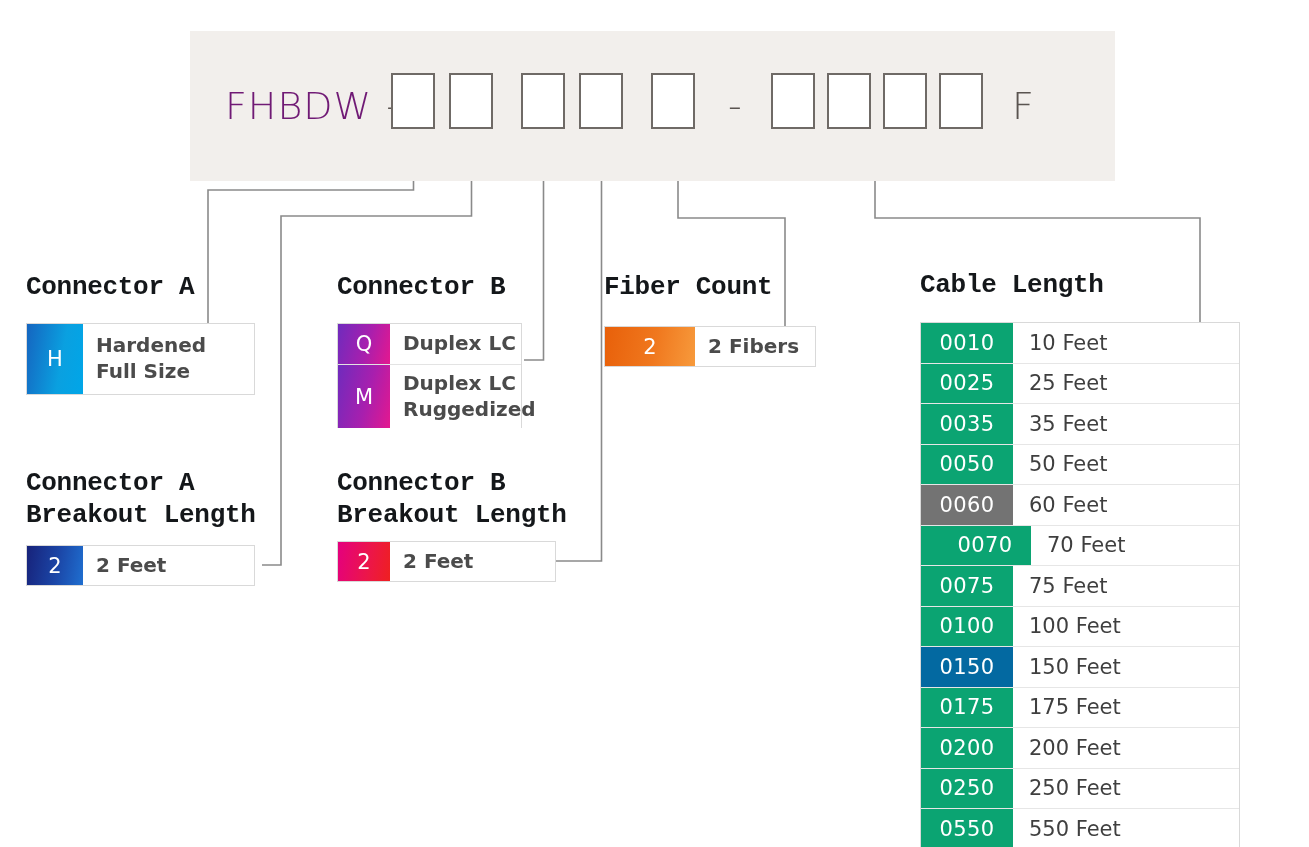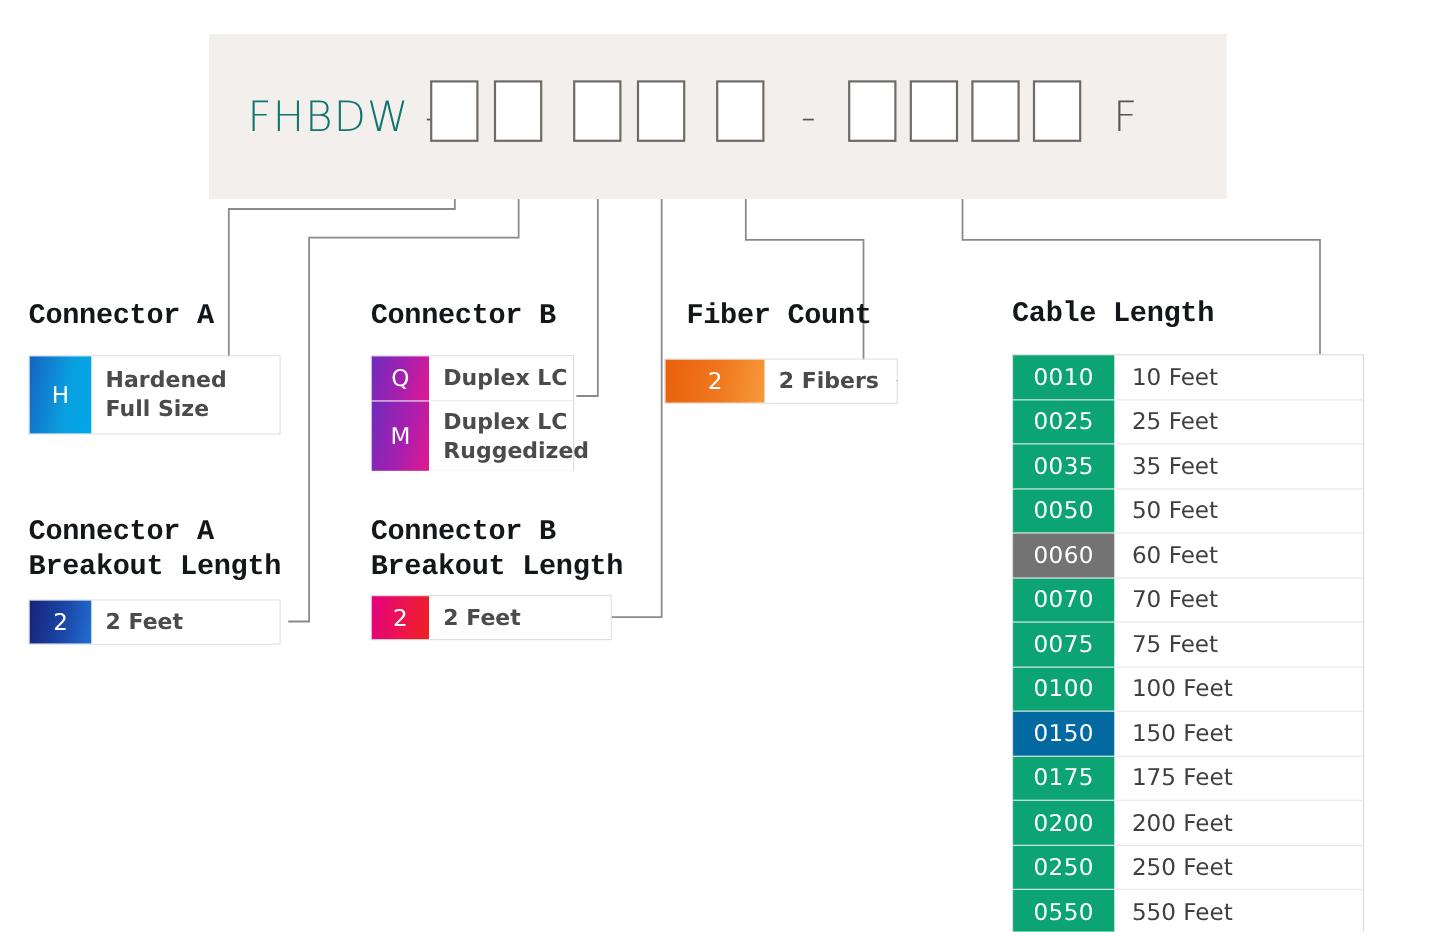--- a/index.html
+++ b/index.html
@@ -47,21 +47,21 @@
     top: 0;
     height: 110px;
     display: flex;
     align-items: center;
   }
   .pn-prefix {
     font-family: "DejaVu Sans", "Liberation Sans", sans-serif;
     font-size: 38px;
     font-weight: 300;
     letter-spacing: 1px;
-    color: #0f766e;
+    color: #701a75;
   }
   .pn-dash {
     font-family: "DejaVu Sans", "Liberation Sans", sans-serif;
     font-size: 38px;
     font-weight: 300;
     color: #5a5450;
   }
   .pn-suffix {
     font-family: "DejaVu Sans", "Liberation Sans", sans-serif;
     font-size: 38px;
@@ -282,21 +282,21 @@
     <div class="card-row" style="height:100%;">
       <div class="swatch sw-crimson" style="width:52px;">
         <span>2</span>
       </div>
       <div class="cell-text">
         <span>2 Feet</span>
       </div>
     </div>
   </div>
 
-  <div class="sec-title" style="left:604px; top:272px;padding-left:20px;">Fiber Count</div>
+  <div class="sec-title" style="left:604px; top:272px;">Fiber Count</div>
 
   <div class="card" style="left:604px; top:326px; width:212px; height:41px;">
     <div class="card-row" style="height:100%;">
       <div class="swatch sw-orange" style="width:90px;">
         <span>2</span>
       </div>
       <div class="cell-text">
         <span>2 Fibers</span>
       </div>
     </div>
@@ -319,21 +319,21 @@
       </div>
       <div class="len-row">
         <div class="len-code" style="background: rgb(11, 164, 114);">0050</div>
         <div class="len-label">50 Feet</div>
       </div>
       <div class="len-row">
         <div class="len-code" style="background: #737373;">0060</div>
         <div class="len-label">60 Feet</div>
       </div>
       <div class="len-row">
-        <div class="len-code" style="background: rgb(11, 164, 114);">0070</div>
+        <div class="len-code" style="background: rgb(11, 164, 114); padding-left: 18px;">0070</div>
         <div class="len-label">70 Feet</div>
       </div>
       <div class="len-row">
         <div class="len-code" style="background: rgb(11, 164, 114);">0075</div>
         <div class="len-label">75 Feet</div>
       </div>
       <div class="len-row">
         <div class="len-code" style="background: rgb(11, 164, 114);">0100</div>
         <div class="len-label">100 Feet</div>
       </div>

